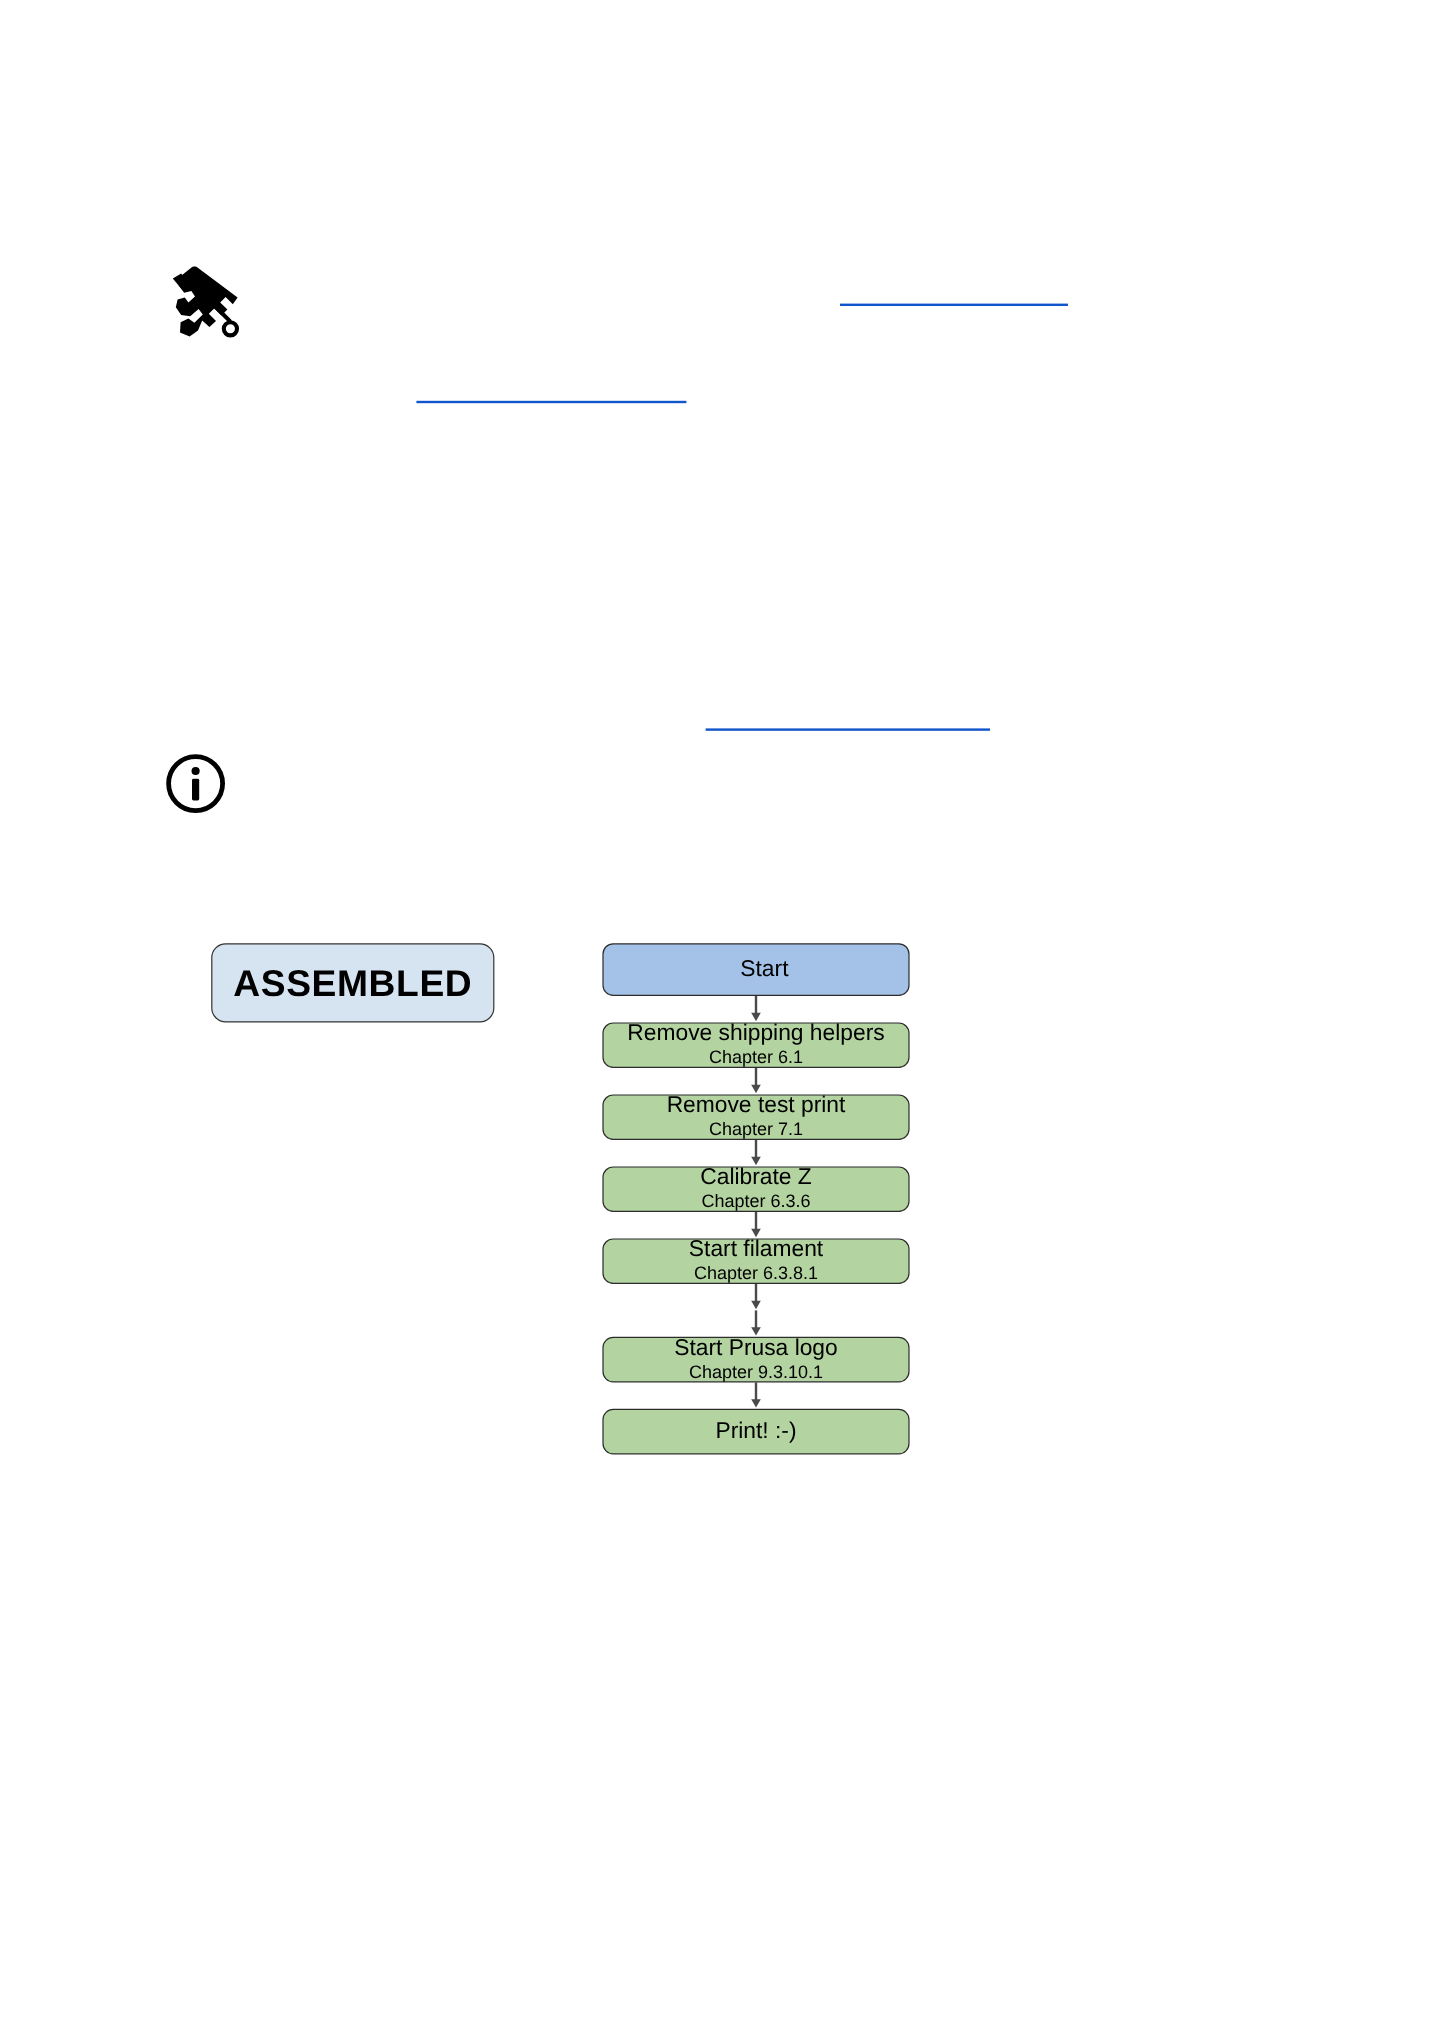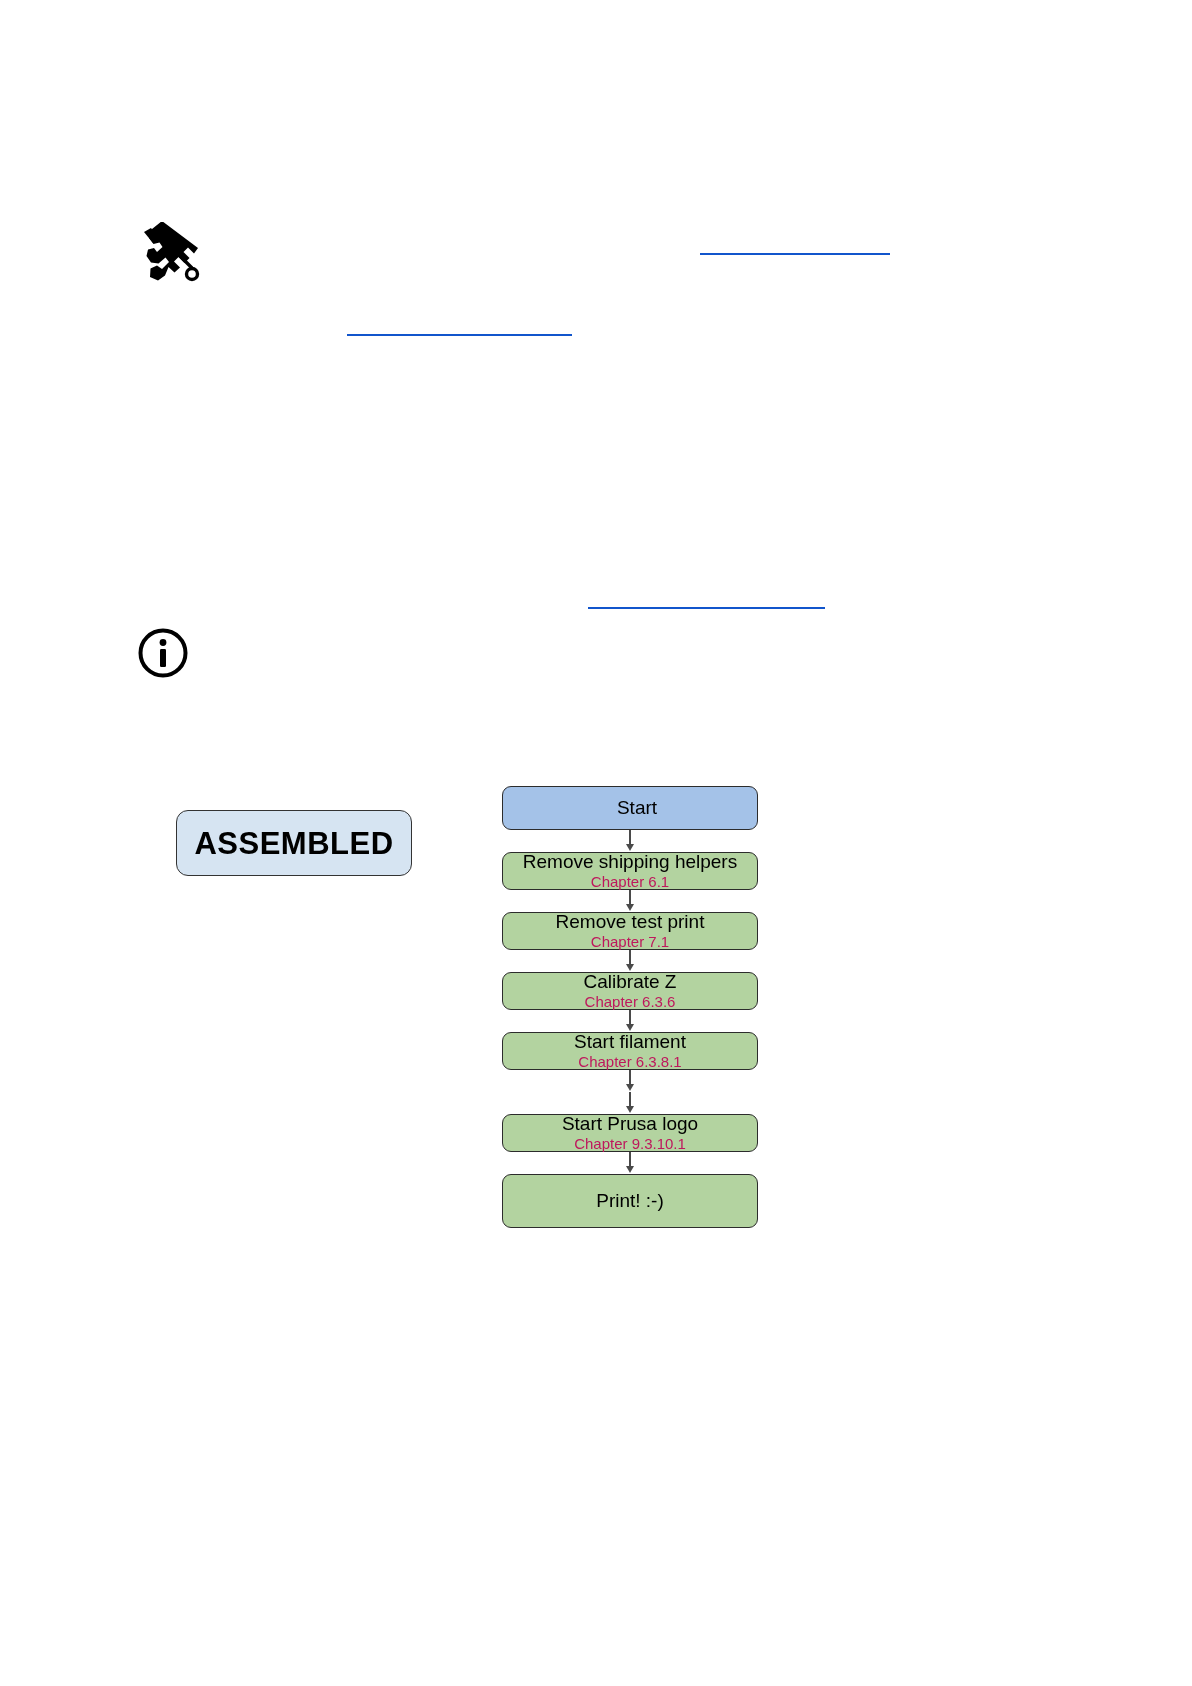--- a/index.html
+++ b/index.html
@@ -52,21 +52,20 @@
     top: 786px;
     width: 236px;
     height: 66px;
     border: 1.6px solid #333333;
     border-radius: 12px;
     background: #d6e4f2;
     display: flex;
     align-items: center;
     justify-content: center;
     box-sizing: border-box;
-    margin-top: 24px;
   }
   .assembled-box .label {
     font-size: 31px;
     font-weight: bold;
     color: #000000;
     letter-spacing: 0.5px;
     line-height: 1;
   }
 
   
@@ -91,31 +90,31 @@
   .flow-node.start {
     background: #a4c2e8;
     height: 44px;
     padding-left: 20px;
   }
   .flow-node.step {
     background: #b3d3a0;
     height: 38px;
   }
   .flow-node.step.single {
-    height: 54px;
+    height: 38px;
   }
   .flow-node .node-title {
     font-size: 19px;
     color: #000000;
     line-height: 1.08;
     white-space: nowrap;
   }
   .flow-node .node-sub {
     font-size: 15px;
-    color: #be185d;
+    color: #000000;
     line-height: 1.15;
     margin-top: 1px;
     white-space: nowrap;
   }
 
   .connector {
     width: 256px;
     height: 22px;
     position: relative;
   }

